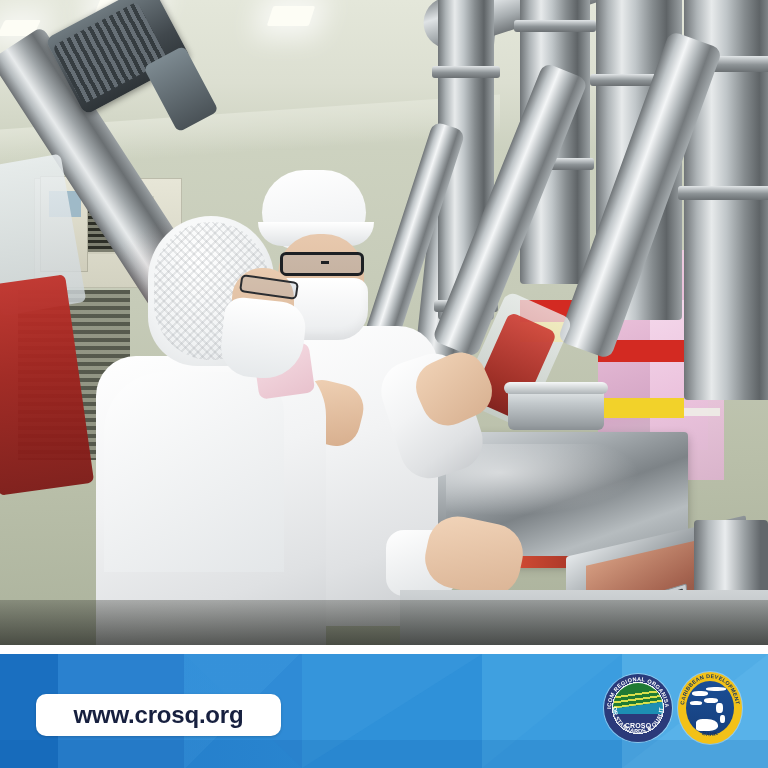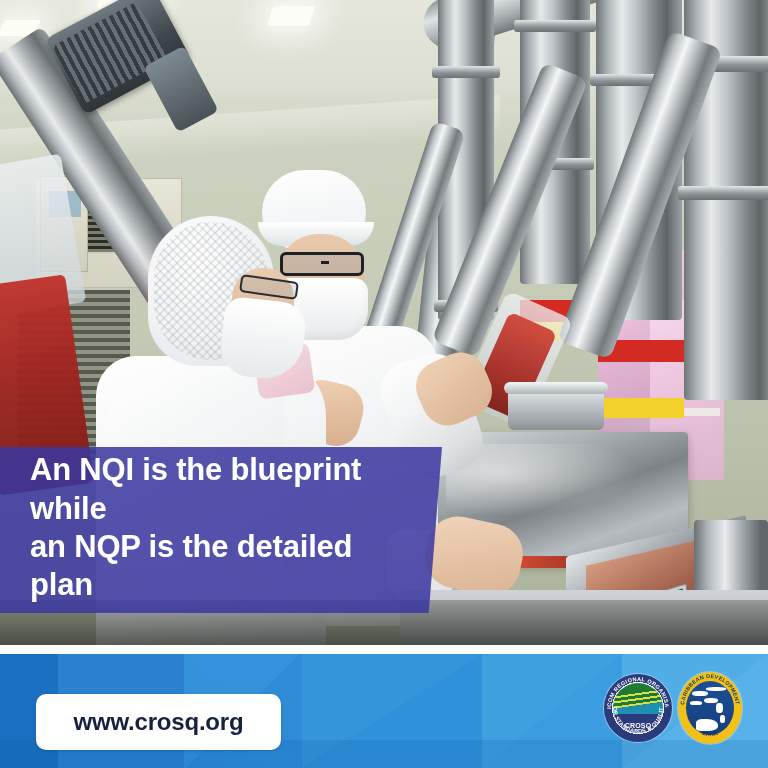--- a/index.html
+++ b/index.html
@@ -211,21 +211,21 @@
   .f4 { left:184px; top:0; width:118px; height:114px;
         background:linear-gradient(135deg,#3a96dc 50%, rgba(0,0,0,0) 50%); opacity:.55; }
   .f5 { left:302px; top:0; width:180px; height:114px; background:#2f91d9; }
   .f6 { left:302px; top:0; width:0; height:0; border-right:180px solid transparent; border-top:114px solid #3b9ade; opacity:.5; }
   .f7 { left:482px; top:0; width:140px; height:114px; background:#3fa0e0; }
   .f8 { left:482px; top:0; width:0; height:0; border-left:140px solid transparent; border-bottom:114px solid #379ade; opacity:.45; }
   .f9 { left:622px; top:0; width:146px; height:114px; background:#58b2e9; }
   .f10{ left:622px; top:0; width:0; height:0; border-right:146px solid transparent; border-top:114px solid #4aa8e4; opacity:.5; }
   .fbottom { left:0; top:86px; width:768px; height:28px; background:rgba(10,90,160,.16); }
 
-  .url-pill { position:absolute; left:36px; top:694px; width:245px; height:56px;
+  .url-pill { position:absolute; left:36px; top:694px; width:245px; height:42px;
               background:#fff; border-radius:10px; display:flex; align-items:center;
               justify-content:center; box-shadow:0 1px 3px rgba(0,0,0,.18); }
   .url-text { color:#17203f; font-weight:bold; font-size:24px; letter-spacing:-0.2px; }
 
   .logos { position:absolute; right:26px; top:672px; display:flex; align-items:center; gap:6px; }
 
   .crosq-logo { position:relative; width:68px; height:68px; border-radius:50%;
                 background:radial-gradient(circle at 50% 50%, #f3f6f8 0 54%, #2b3a7a 54% 100%);
                 box-shadow:0 0 0 1px rgba(255,255,255,.4); }
   .crosq-inner { position:absolute; left:9px; top:9px; width:50px; height:50px; border-radius:50%;
@@ -349,26 +349,20 @@
         <i></i>
         <i></i>
         <i></i>
     </div>
     <div class="cyl-right"></div>
 
     <div class="bench"></div>
     <div class="floorstrip"></div>
   </div>
 
-  <div class="banner">
-    <div class="banner-text">
-      <div>An NQI is the blueprint while</div>
-      <div>an NQP is the detailed plan</div>
-    </div>
-  </div>
 
   <div class="gap"></div>
 
   <div class="footer">
     <div class="facet f1"></div>
     <div class="facet f2"></div>
     <div class="facet f3"></div>
     <div class="facet f4"></div>
     <div class="facet f5"></div>
     <div class="facet f6"></div>

